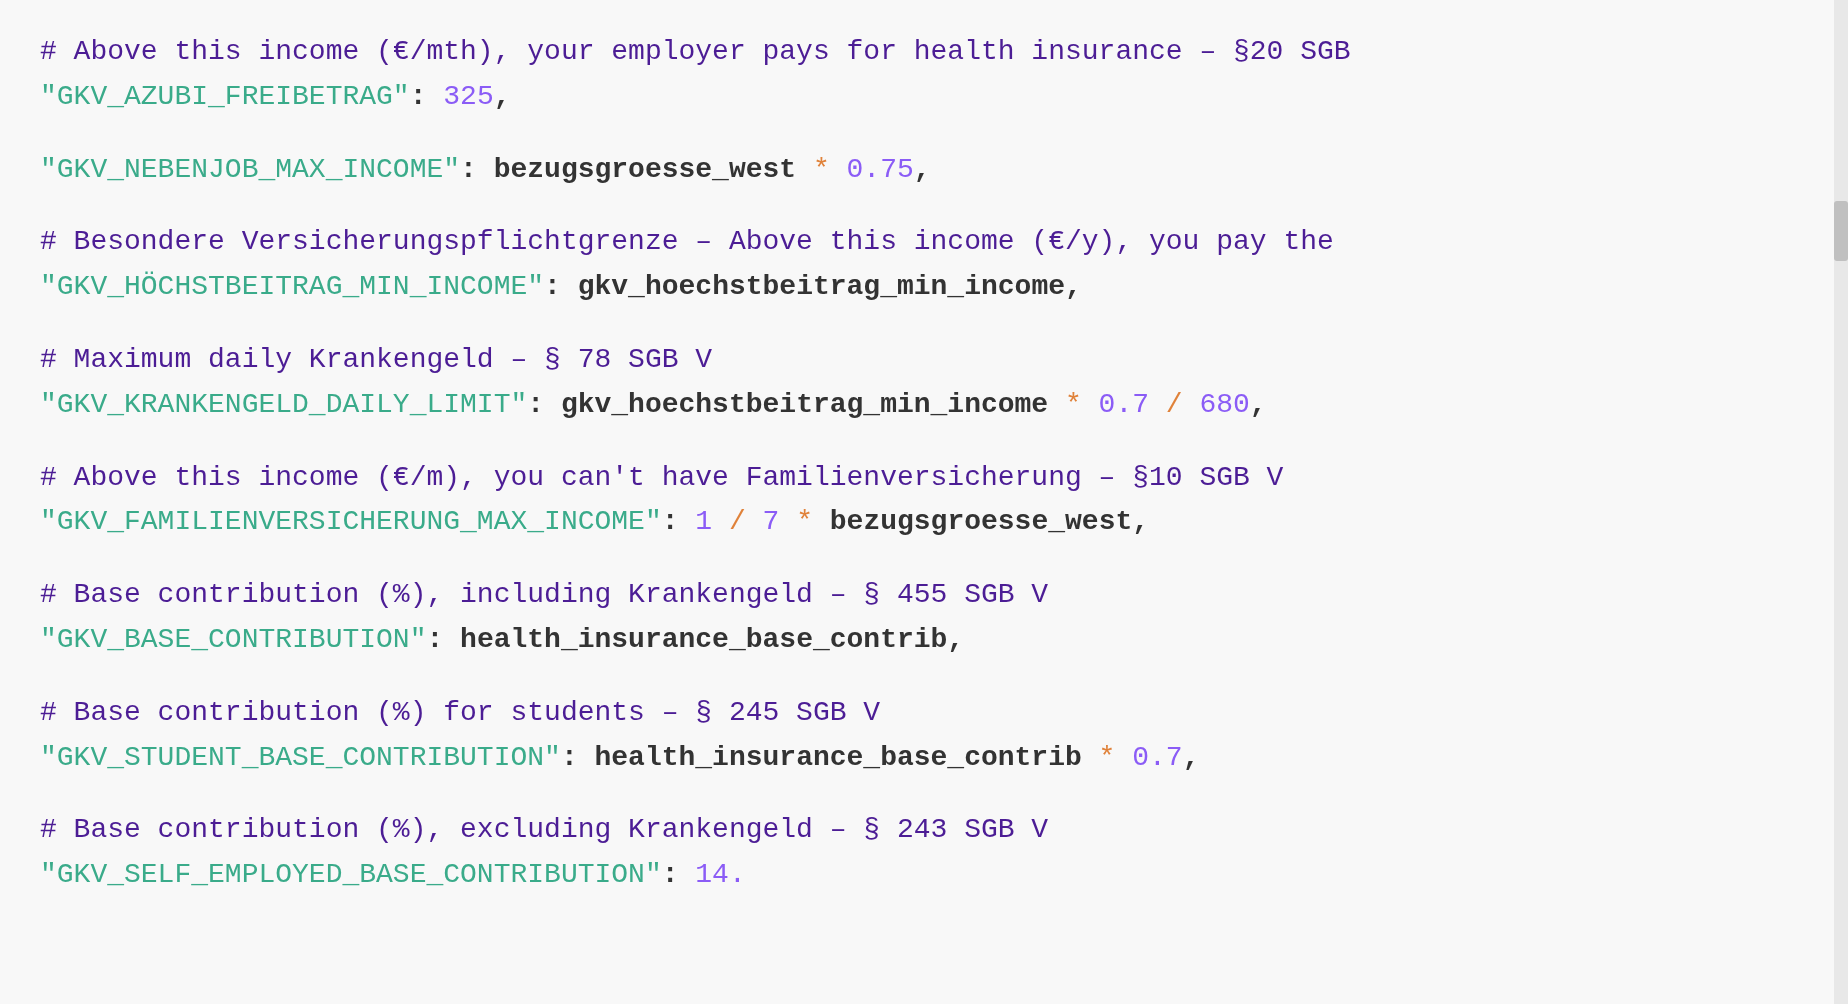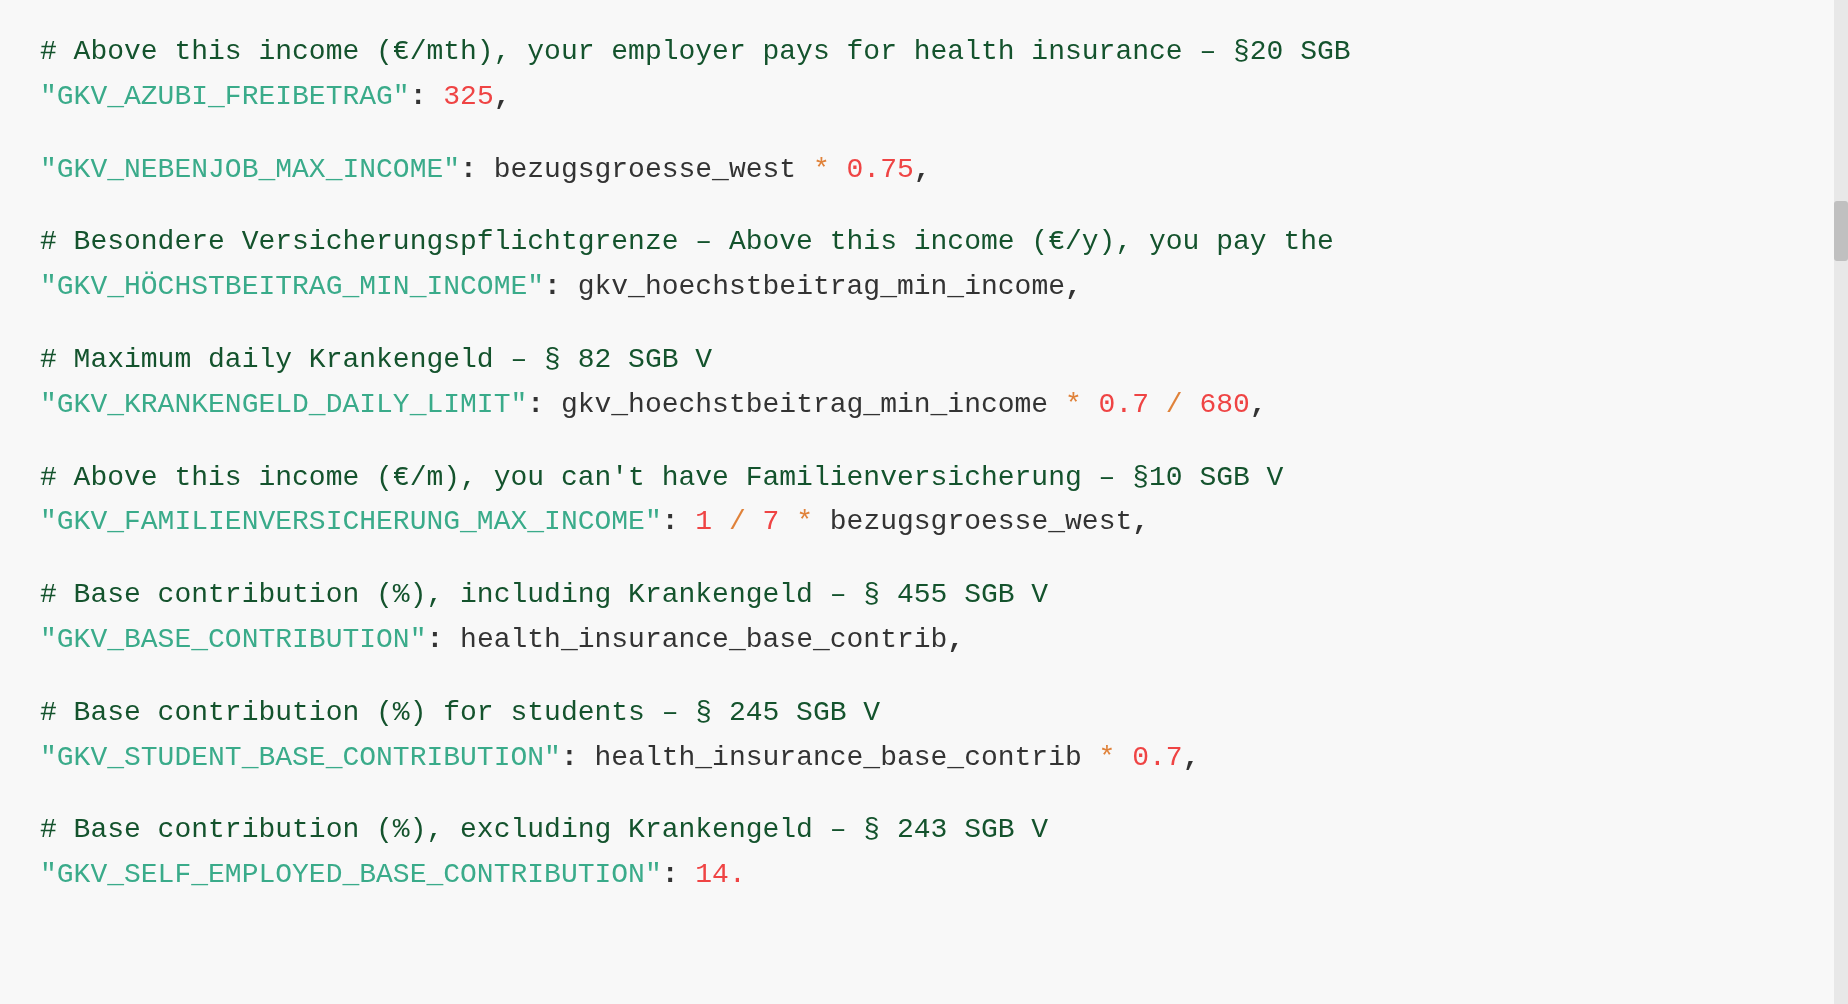--- a/index.html
+++ b/index.html
@@ -23,36 +23,36 @@
     .code-block {
       background-color: #f8f8f8;
     }
 
     .code-line {
       display: block;
       white-space: pre;
     }
 
     .comment {
-      color: #14532d;
+      color: #4c1d95;
       font-weight: normal;
     }
 
     .key {
       color: #3aab8a;
       font-weight: normal;
     }
 
     .value-plain {
       color: #333333;
-      font-weight: normal;
+      font-weight: bold;
     }
 
     .value-number {
-      color: #ef4444;
+      color: #8b5cf6;
       font-weight: normal;
     }
 
     .operator {
       color: #e0823a;
       font-weight: normal;
     }
 
     .punctuation {
       color: #333333;
@@ -88,21 +88,21 @@
 
 <div class="code-block" id="code-container">
 <span class="code-line comment"># Above this income (€/mth), your employer pays for health insurance – §20 SGB</span>
     <span class="code-line"><span class="key">"GKV_AZUBI_FREIBETRAG"</span><span class="punctuation">: </span><span class="value-number">325</span><span class="punctuation">,</span></span>
     <span class="empty-line"></span>
     <span class="code-line"><span class="key">"GKV_NEBENJOB_MAX_INCOME"</span><span class="punctuation">: </span><span class="value-plain">bezugsgroesse_west</span><span class="operator"> * </span><span class="value-number">0.75</span><span class="punctuation">,</span></span>
     <span class="empty-line"></span>
     <span class="code-line comment"># Besondere Versicherungspflichtgrenze – Above this income (€/y), you pay the</span>
     <span class="code-line"><span class="key">"GKV_HÖCHSTBEITRAG_MIN_INCOME"</span><span class="punctuation">: </span><span class="value-plain">gkv_hoechstbeitrag_min_income</span><span class="punctuation">,</span></span>
     <span class="empty-line"></span>
-    <span class="code-line comment"># Maximum daily Krankengeld – § 82 SGB V</span>
+    <span class="code-line comment"># Maximum daily Krankengeld – § 78 SGB V</span>
     <span class="code-line"><span class="key">"GKV_KRANKENGELD_DAILY_LIMIT"</span><span class="punctuation">: </span><span class="value-plain">gkv_hoechstbeitrag_min_income</span><span class="operator"> * </span><span class="value-number">0.7</span><span class="operator"> / </span><span class="value-number">680</span><span class="punctuation">,</span></span>
     <span class="empty-line"></span>
     <span class="code-line comment"># Above this income (€/m), you can't have Familienversicherung – §10 SGB V</span>
     <span class="code-line"><span class="key">"GKV_FAMILIENVERSICHERUNG_MAX_INCOME"</span><span class="punctuation">: </span><span class="value-number">1</span><span class="operator"> / </span><span class="value-number">7</span><span class="operator"> * </span><span class="value-plain">bezugsgroesse_west</span><span class="punctuation">,</span></span>
     <span class="empty-line"></span>
     <span class="code-line comment"># Base contribution (%), including Krankengeld – § 455 SGB V</span>
     <span class="code-line"><span class="key">"GKV_BASE_CONTRIBUTION"</span><span class="punctuation">: </span><span class="value-plain">health_insurance_base_contrib</span><span class="punctuation">,</span></span>
     <span class="empty-line"></span>
     <span class="code-line comment"># Base contribution (%) for students – § 245 SGB V</span>
     <span class="code-line"><span class="key">"GKV_STUDENT_BASE_CONTRIBUTION"</span><span class="punctuation">: </span><span class="value-plain">health_insurance_base_contrib</span><span class="operator"> * </span><span class="value-number">0.7</span><span class="punctuation">,</span></span>

